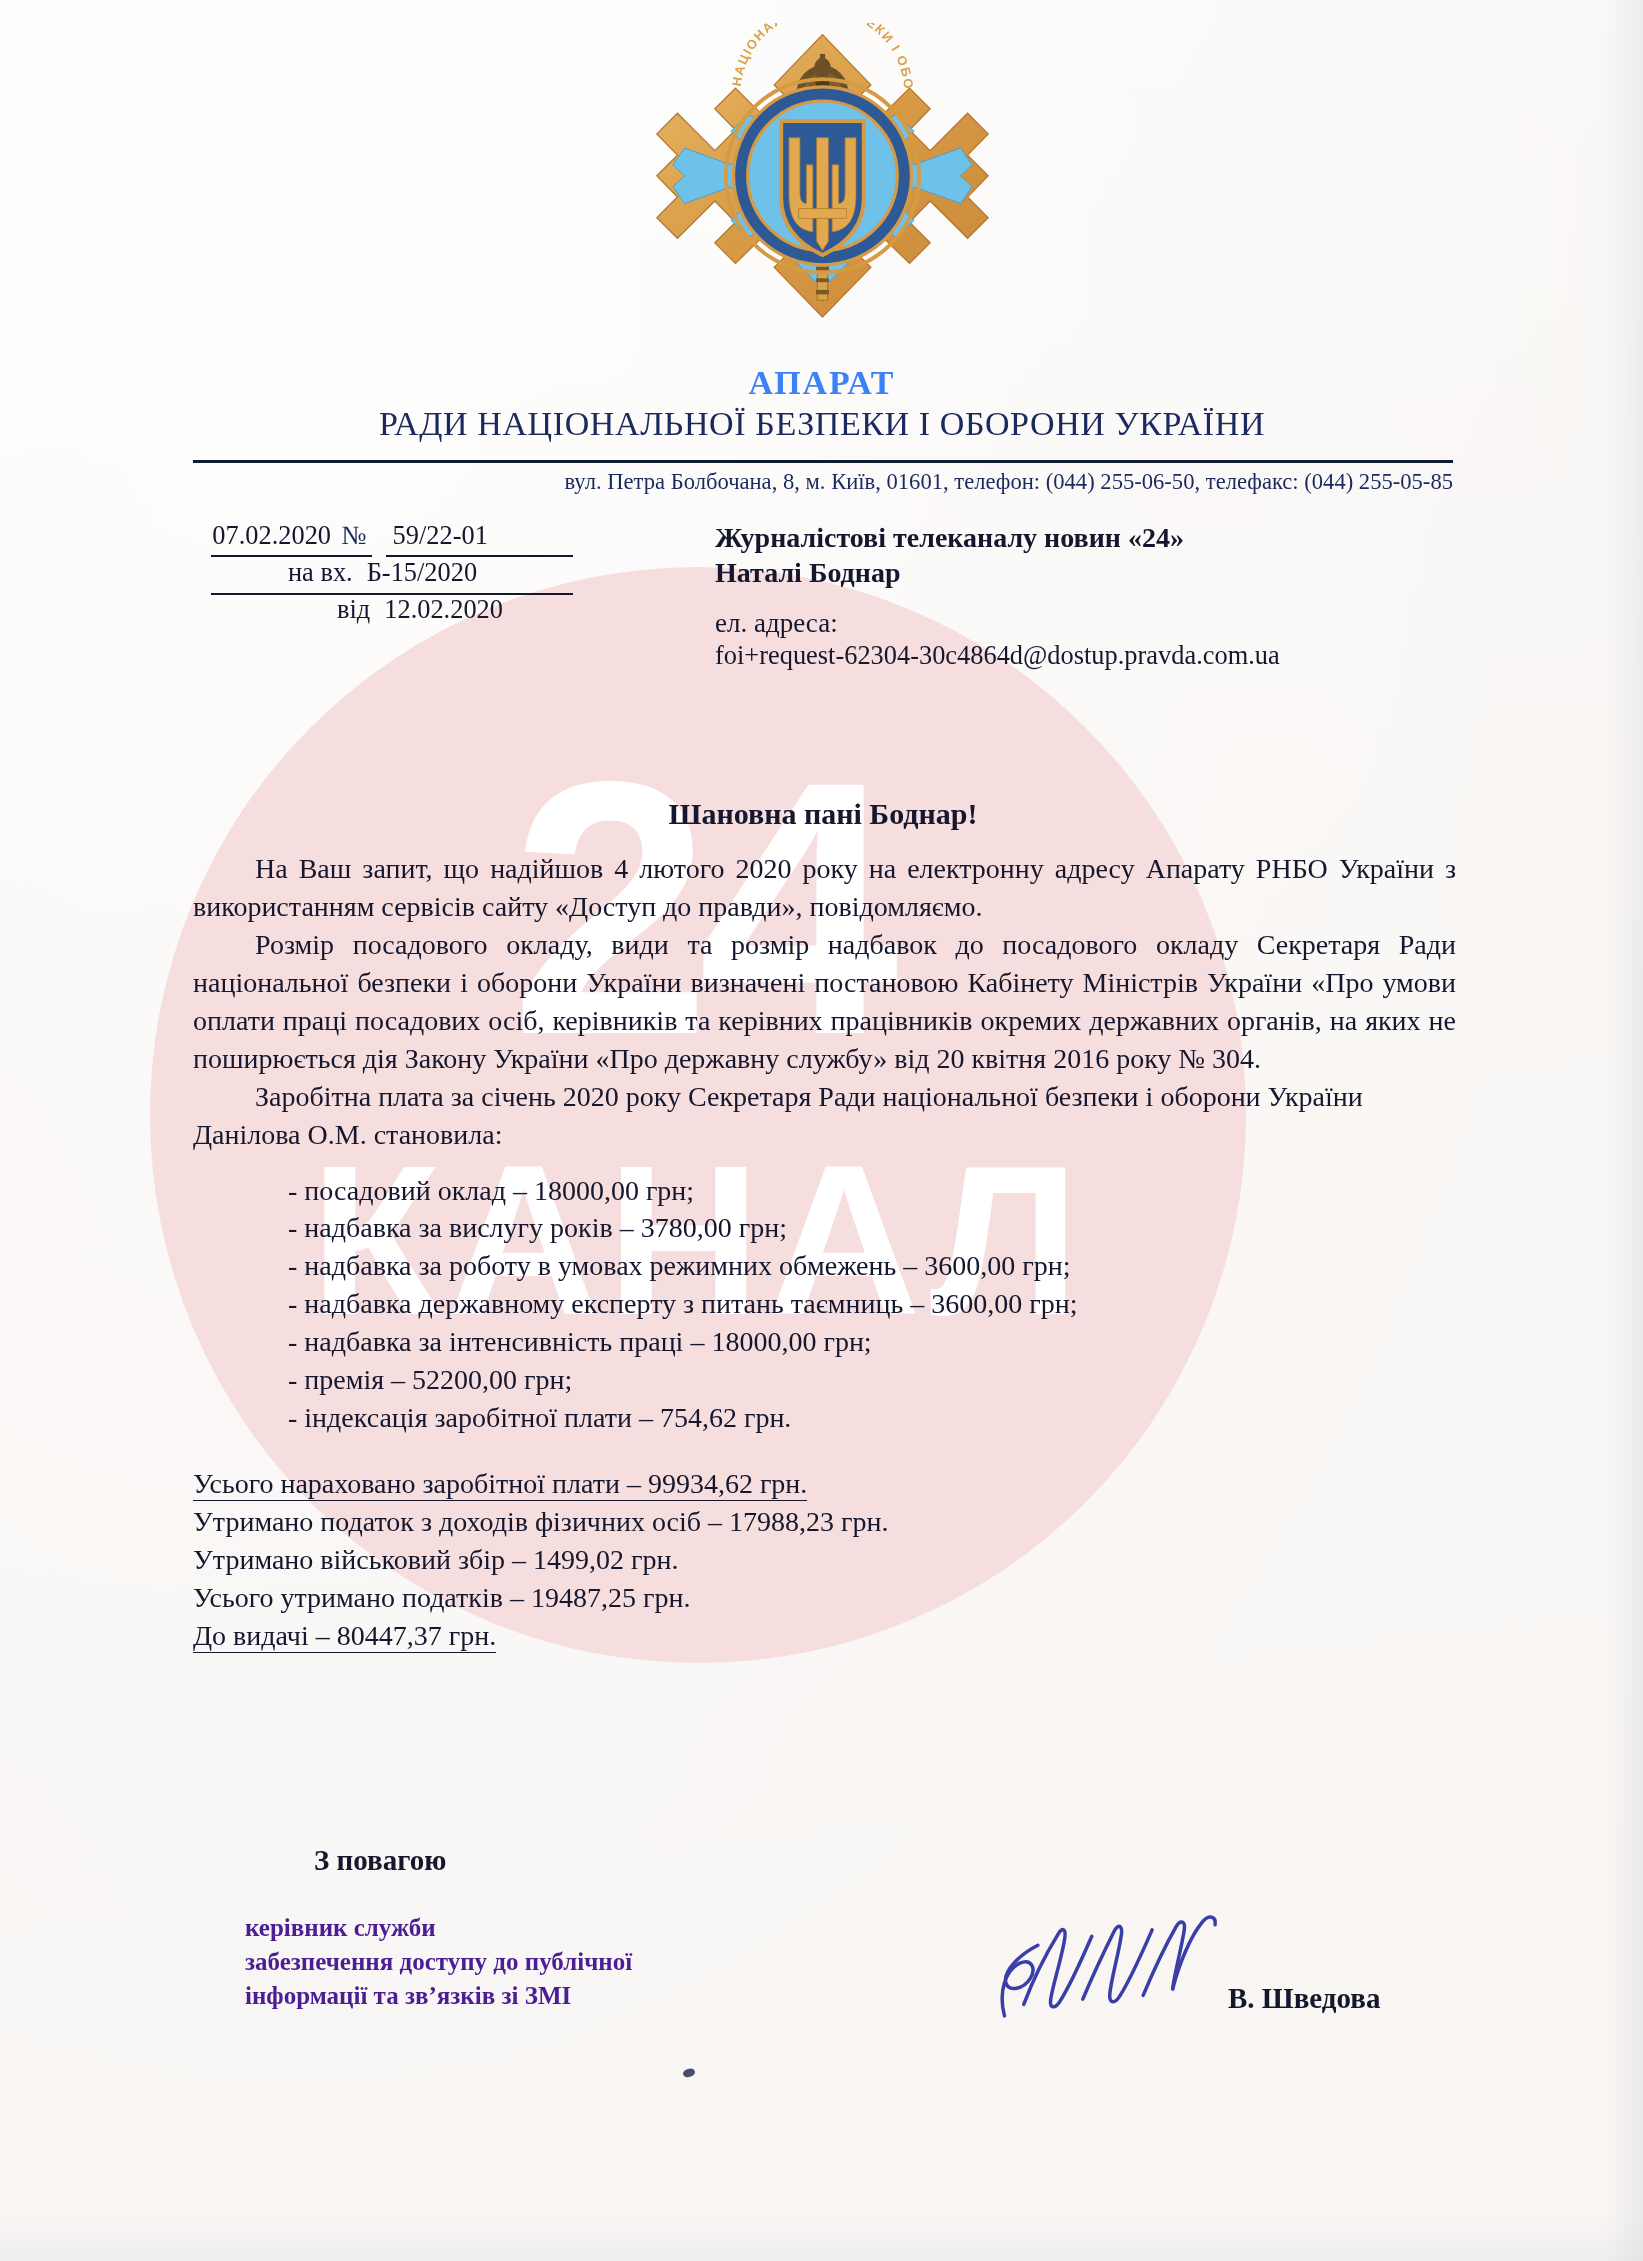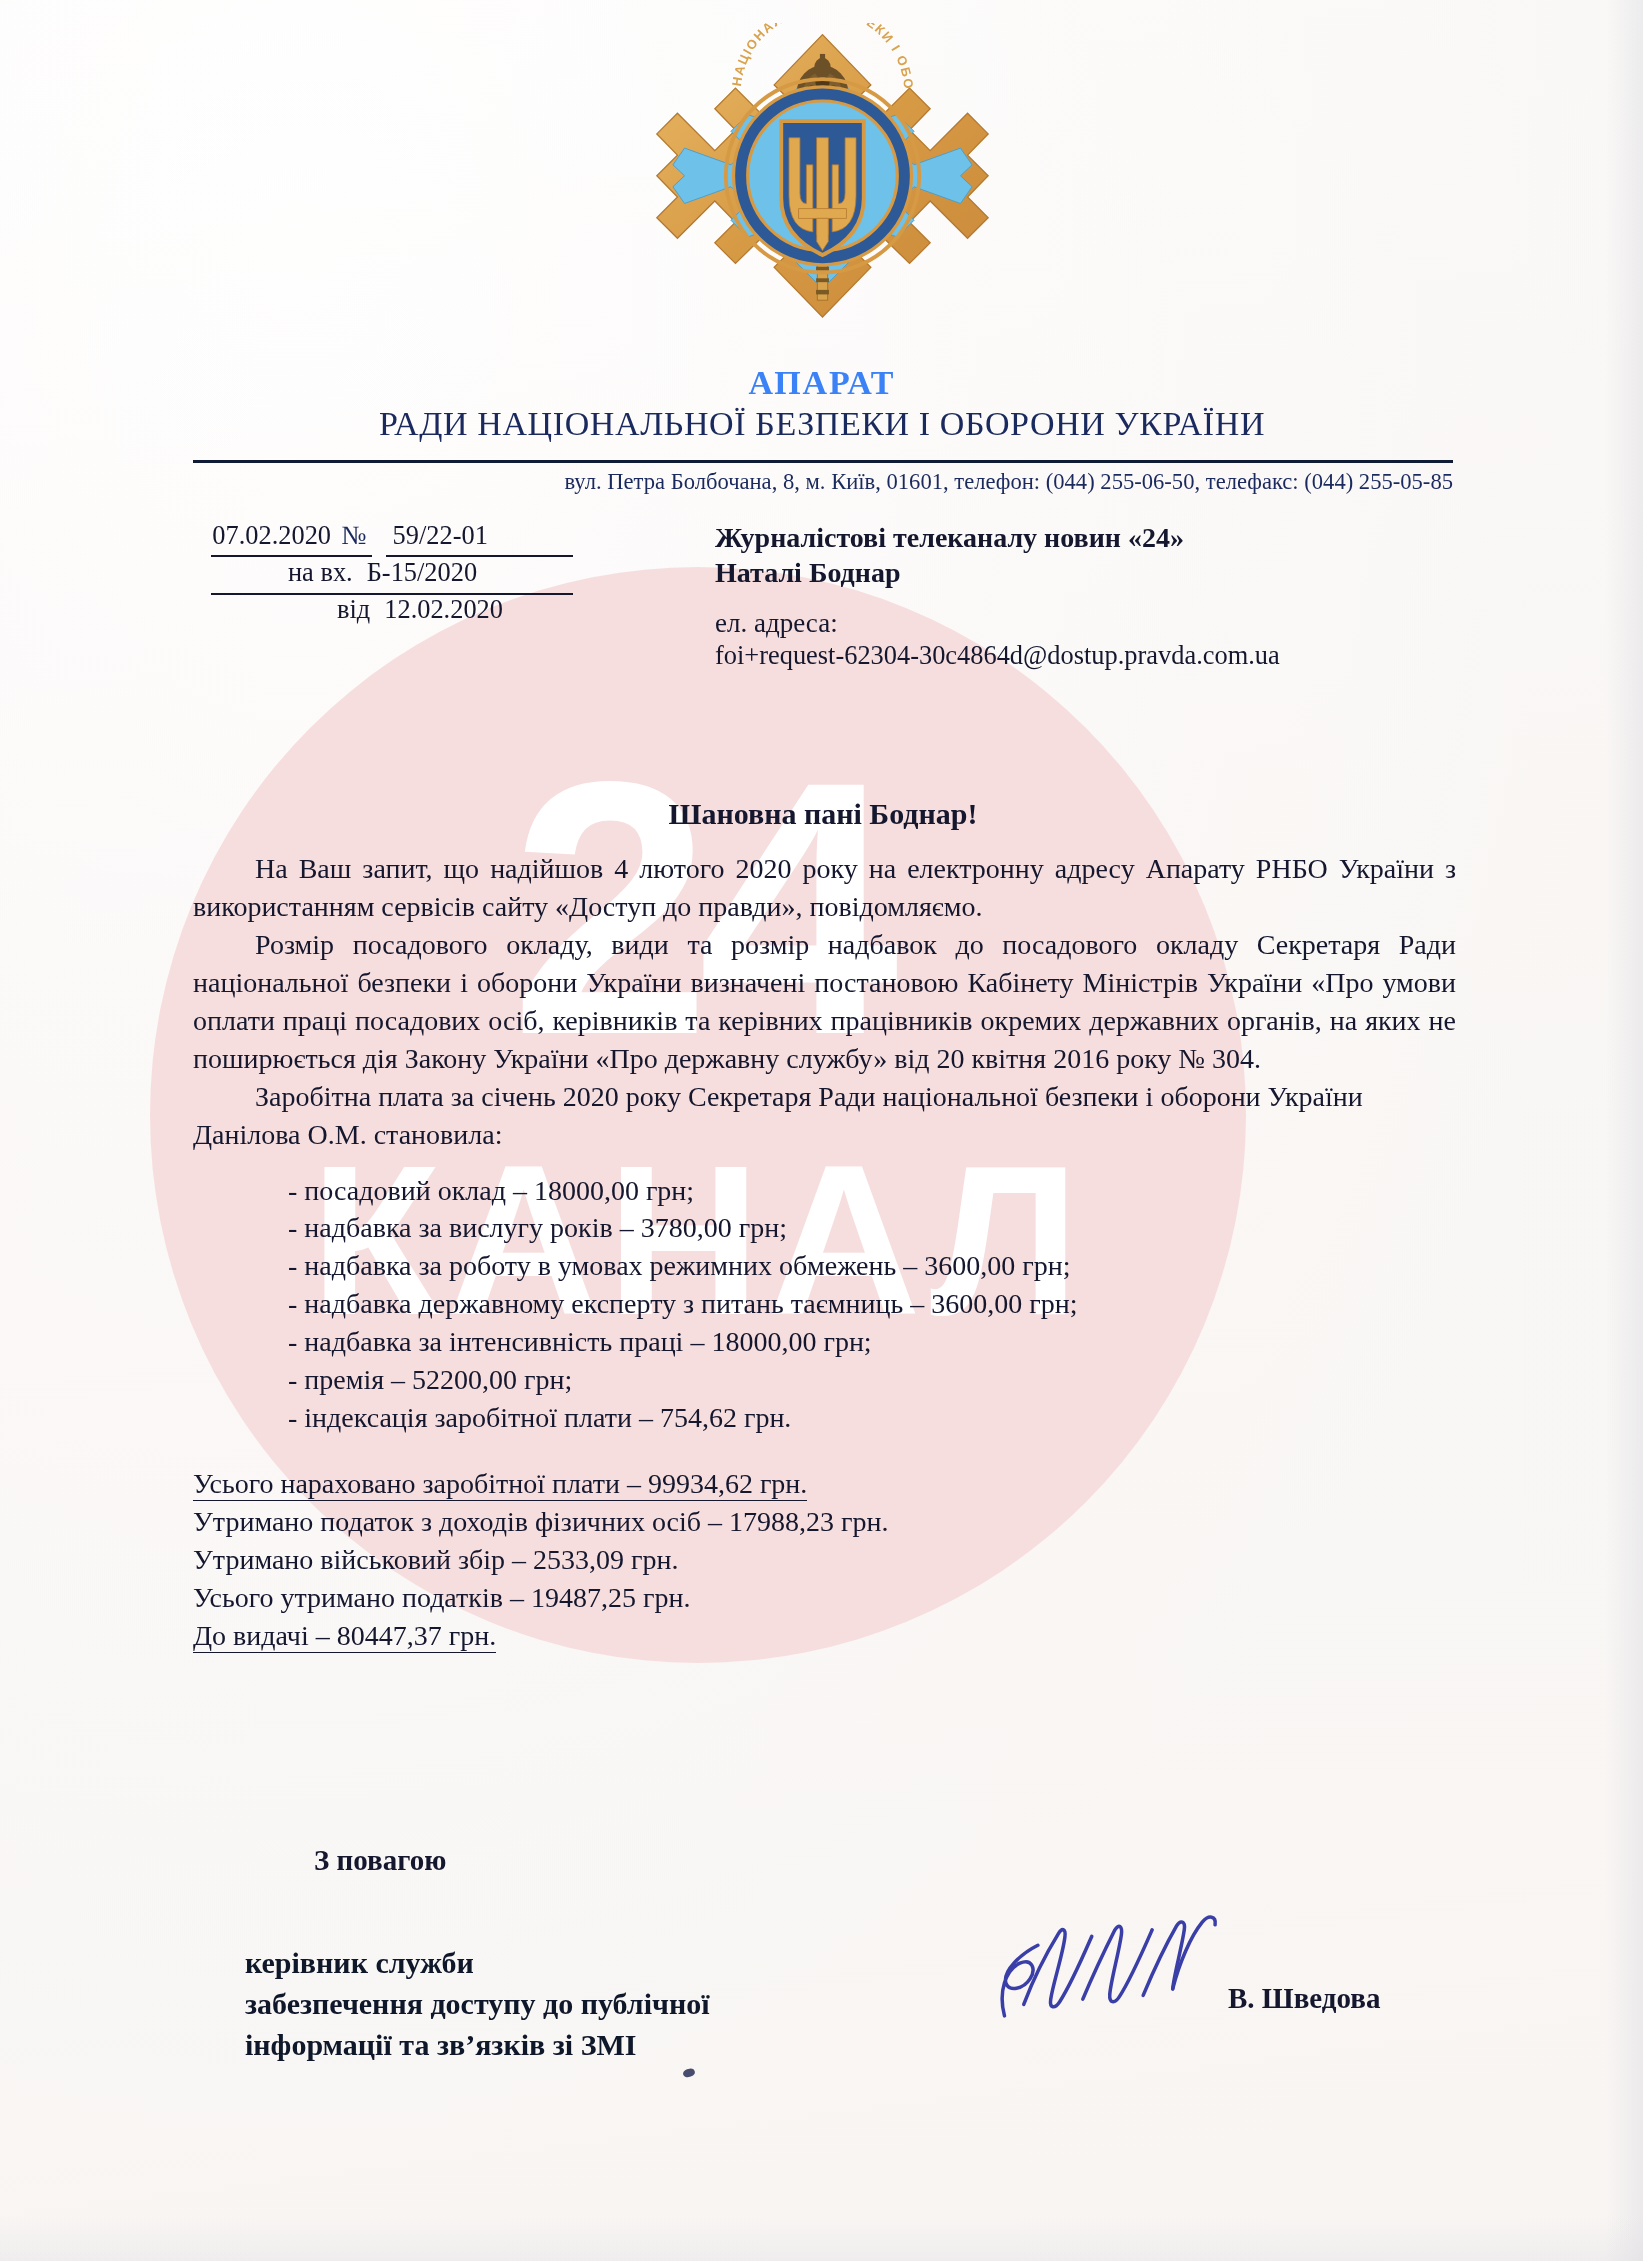--- a/index.html
+++ b/index.html
@@ -252,25 +252,24 @@
     top: 1844px;
     font-size: 29px;
     font-weight: 700;
     color: #14172e;
     margin-left: 23px;
   }
   .signer-title {
     position: absolute;
     left: 245px;
     top: 1911px;
-    font-size: 30px;
+    font-size: 25px;
     font-weight: 700;
     line-height: 1.36;
-    color: #0f172a;
-    margin-top: 32px;
+    color: #4c1d95;
   }
   .signer-name {
     position: absolute;
     left: 1228px;
     top: 1982px;
     font-size: 29px;
     font-weight: 700;
     color: #14172e;
   }
   .signature-mark {
@@ -432,21 +431,21 @@
         <li>- надбавка за інтенсивність праці – 18000,00 грн;</li>
         <li>- премія – 52200,00 грн;</li>
         <li>- індексація заробітної плати – 754,62 грн.</li>
       </ul>
 
       <div class="totals">
         <div class="tline">
           <span class="u-line">Усього нараховано заробітної плати – 99934,62 грн.</span>
         </div>
         <div class="tline">Утримано податок з доходів фізичних осіб – 17988,23 грн.</div>
-        <div class="tline">Утримано військовий збір – 2533,09 грн.</div>
+        <div class="tline">Утримано військовий збір – 1499,02 грн.</div>
         <div class="tline">Усього утримано податків – 19487,25 грн.</div>
         <div class="tline">
           <span class="u-line">До видачі – 80447,37 грн.</span>
         </div>
       </div>
     </div>
 
     <div class="closing-regards">З повагою</div>
 
     <div class="signer-title">

